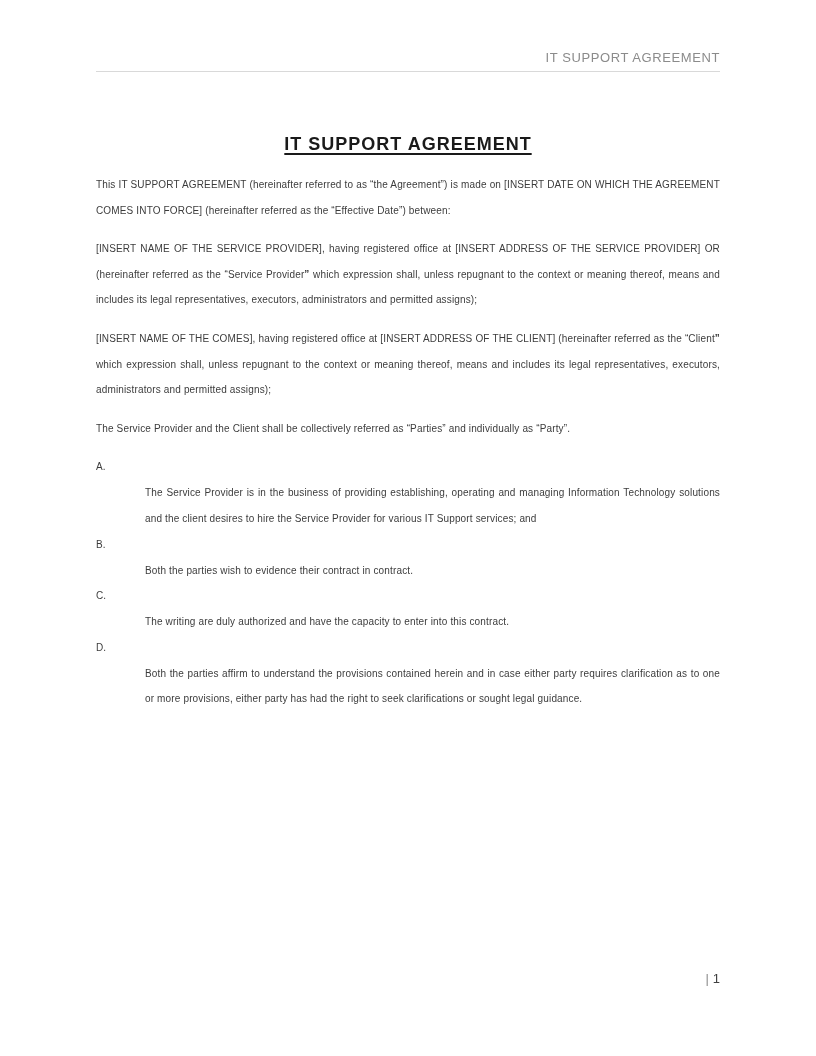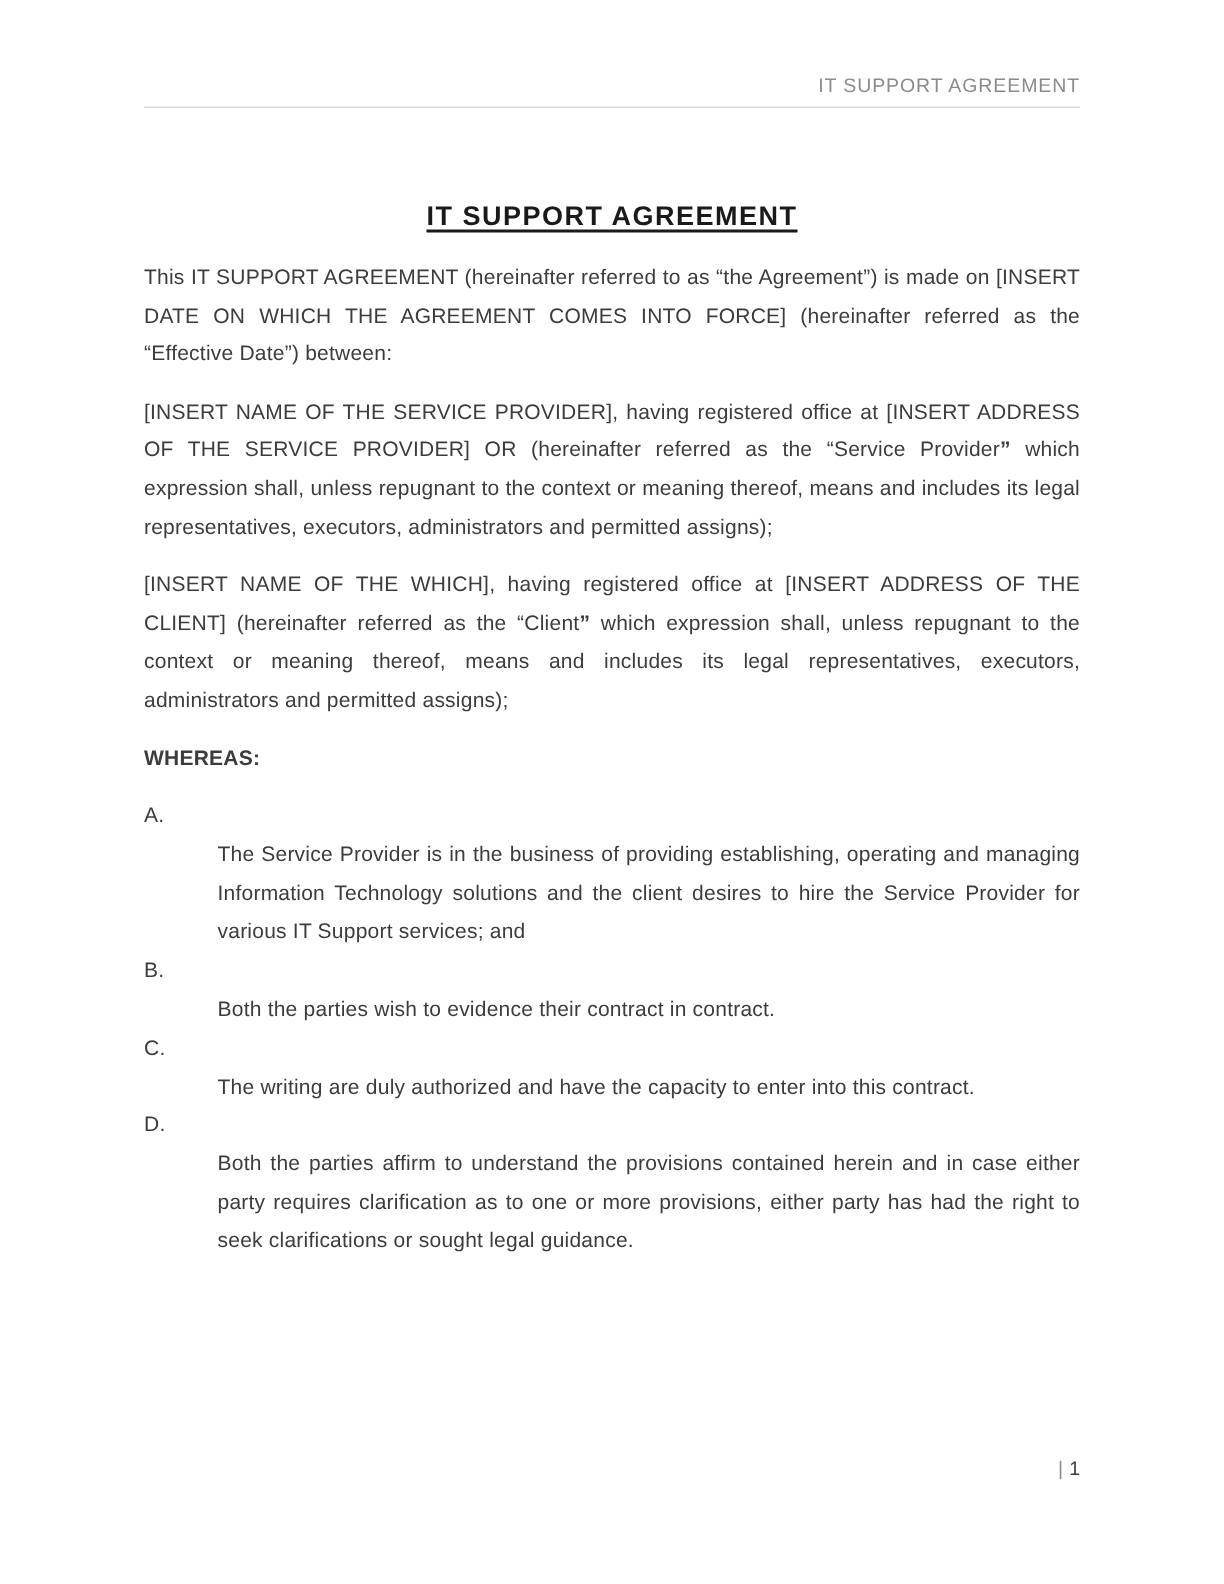--- a/index.html
+++ b/index.html
@@ -38,21 +38,21 @@
     font-size: 18px;
     font-weight: bold;
     letter-spacing: 1px;
     color: #1a1a1a;
     text-decoration: underline;
     text-decoration-thickness: 2px;
     text-underline-offset: 3px;
   }
   .doc-body {
     margin-top: 17px;
-    font-size: 14px;
+    font-size: 10px;
     line-height: 25.6px;
     letter-spacing: 0.15px;
   }
   .para {
     margin: 0 0 13px 0;
     text-align: justify;
   }
   .para .bold, .recital-marker.bold { font-weight: bold; }
   .recital-list { margin: 0 0 13px 0; }
   .recital-item {
@@ -88,22 +88,22 @@
 
   <div class="page-header">
     <span class="header-title">IT SUPPORT AGREEMENT</span>
   </div>
 
   <h1 class="doc-title">IT SUPPORT AGREEMENT</h1>
 
   <div class="doc-body">
       <p class="para"><span>This IT SUPPORT AGREEMENT (hereinafter referred to as “the Agreement”) is made on [INSERT DATE ON WHICH THE AGREEMENT COMES INTO FORCE] (hereinafter referred as the “Effective Date”) between:</span></p>
       <p class="para"><span>[INSERT NAME OF THE SERVICE PROVIDER], having registered office at [INSERT ADDRESS OF THE SERVICE PROVIDER] OR (hereinafter referred as the “Service Provider</span><span class="bold">”</span><span> which expression shall, unless repugnant to the context or meaning thereof, means and includes its legal representatives, executors, administrators and permitted assigns);</span></p>
-      <p class="para"><span>[INSERT NAME OF THE WHICH], having registered office at [INSERT ADDRESS OF THE CLIENT] (hereinafter referred as the “Client</span><span class="bold">”</span><span> which expression shall, unless repugnant to the context or meaning thereof, means and includes its legal representatives, executors, administrators and permitted assigns);</span></p>
-      <p class="para"><span class="bold">WHEREAS:</span></p>
+      <p class="para"><span>[INSERT NAME OF THE COMES], having registered office at [INSERT ADDRESS OF THE CLIENT] (hereinafter referred as the “Client</span><span class="bold">”</span><span> which expression shall, unless repugnant to the context or meaning thereof, means and includes its legal representatives, executors, administrators and permitted assigns);</span></p>
+      <p class="para"><span>The Service Provider and the Client shall be collectively referred as “Parties” and individually as “Party”.</span></p>
       <div class="recital-list">
         <div class="recital-item">
           <div class="recital-marker">A.</div>
           <div class="recital-text">The Service Provider is in the business of providing establishing, operating and managing Information Technology solutions and the client desires to hire the Service Provider for various IT Support services; and</div>
         </div>
         <div class="recital-item">
           <div class="recital-marker">B.</div>
           <div class="recital-text">Both the parties wish to evidence their contract in contract.</div>
         </div>
         <div class="recital-item">

